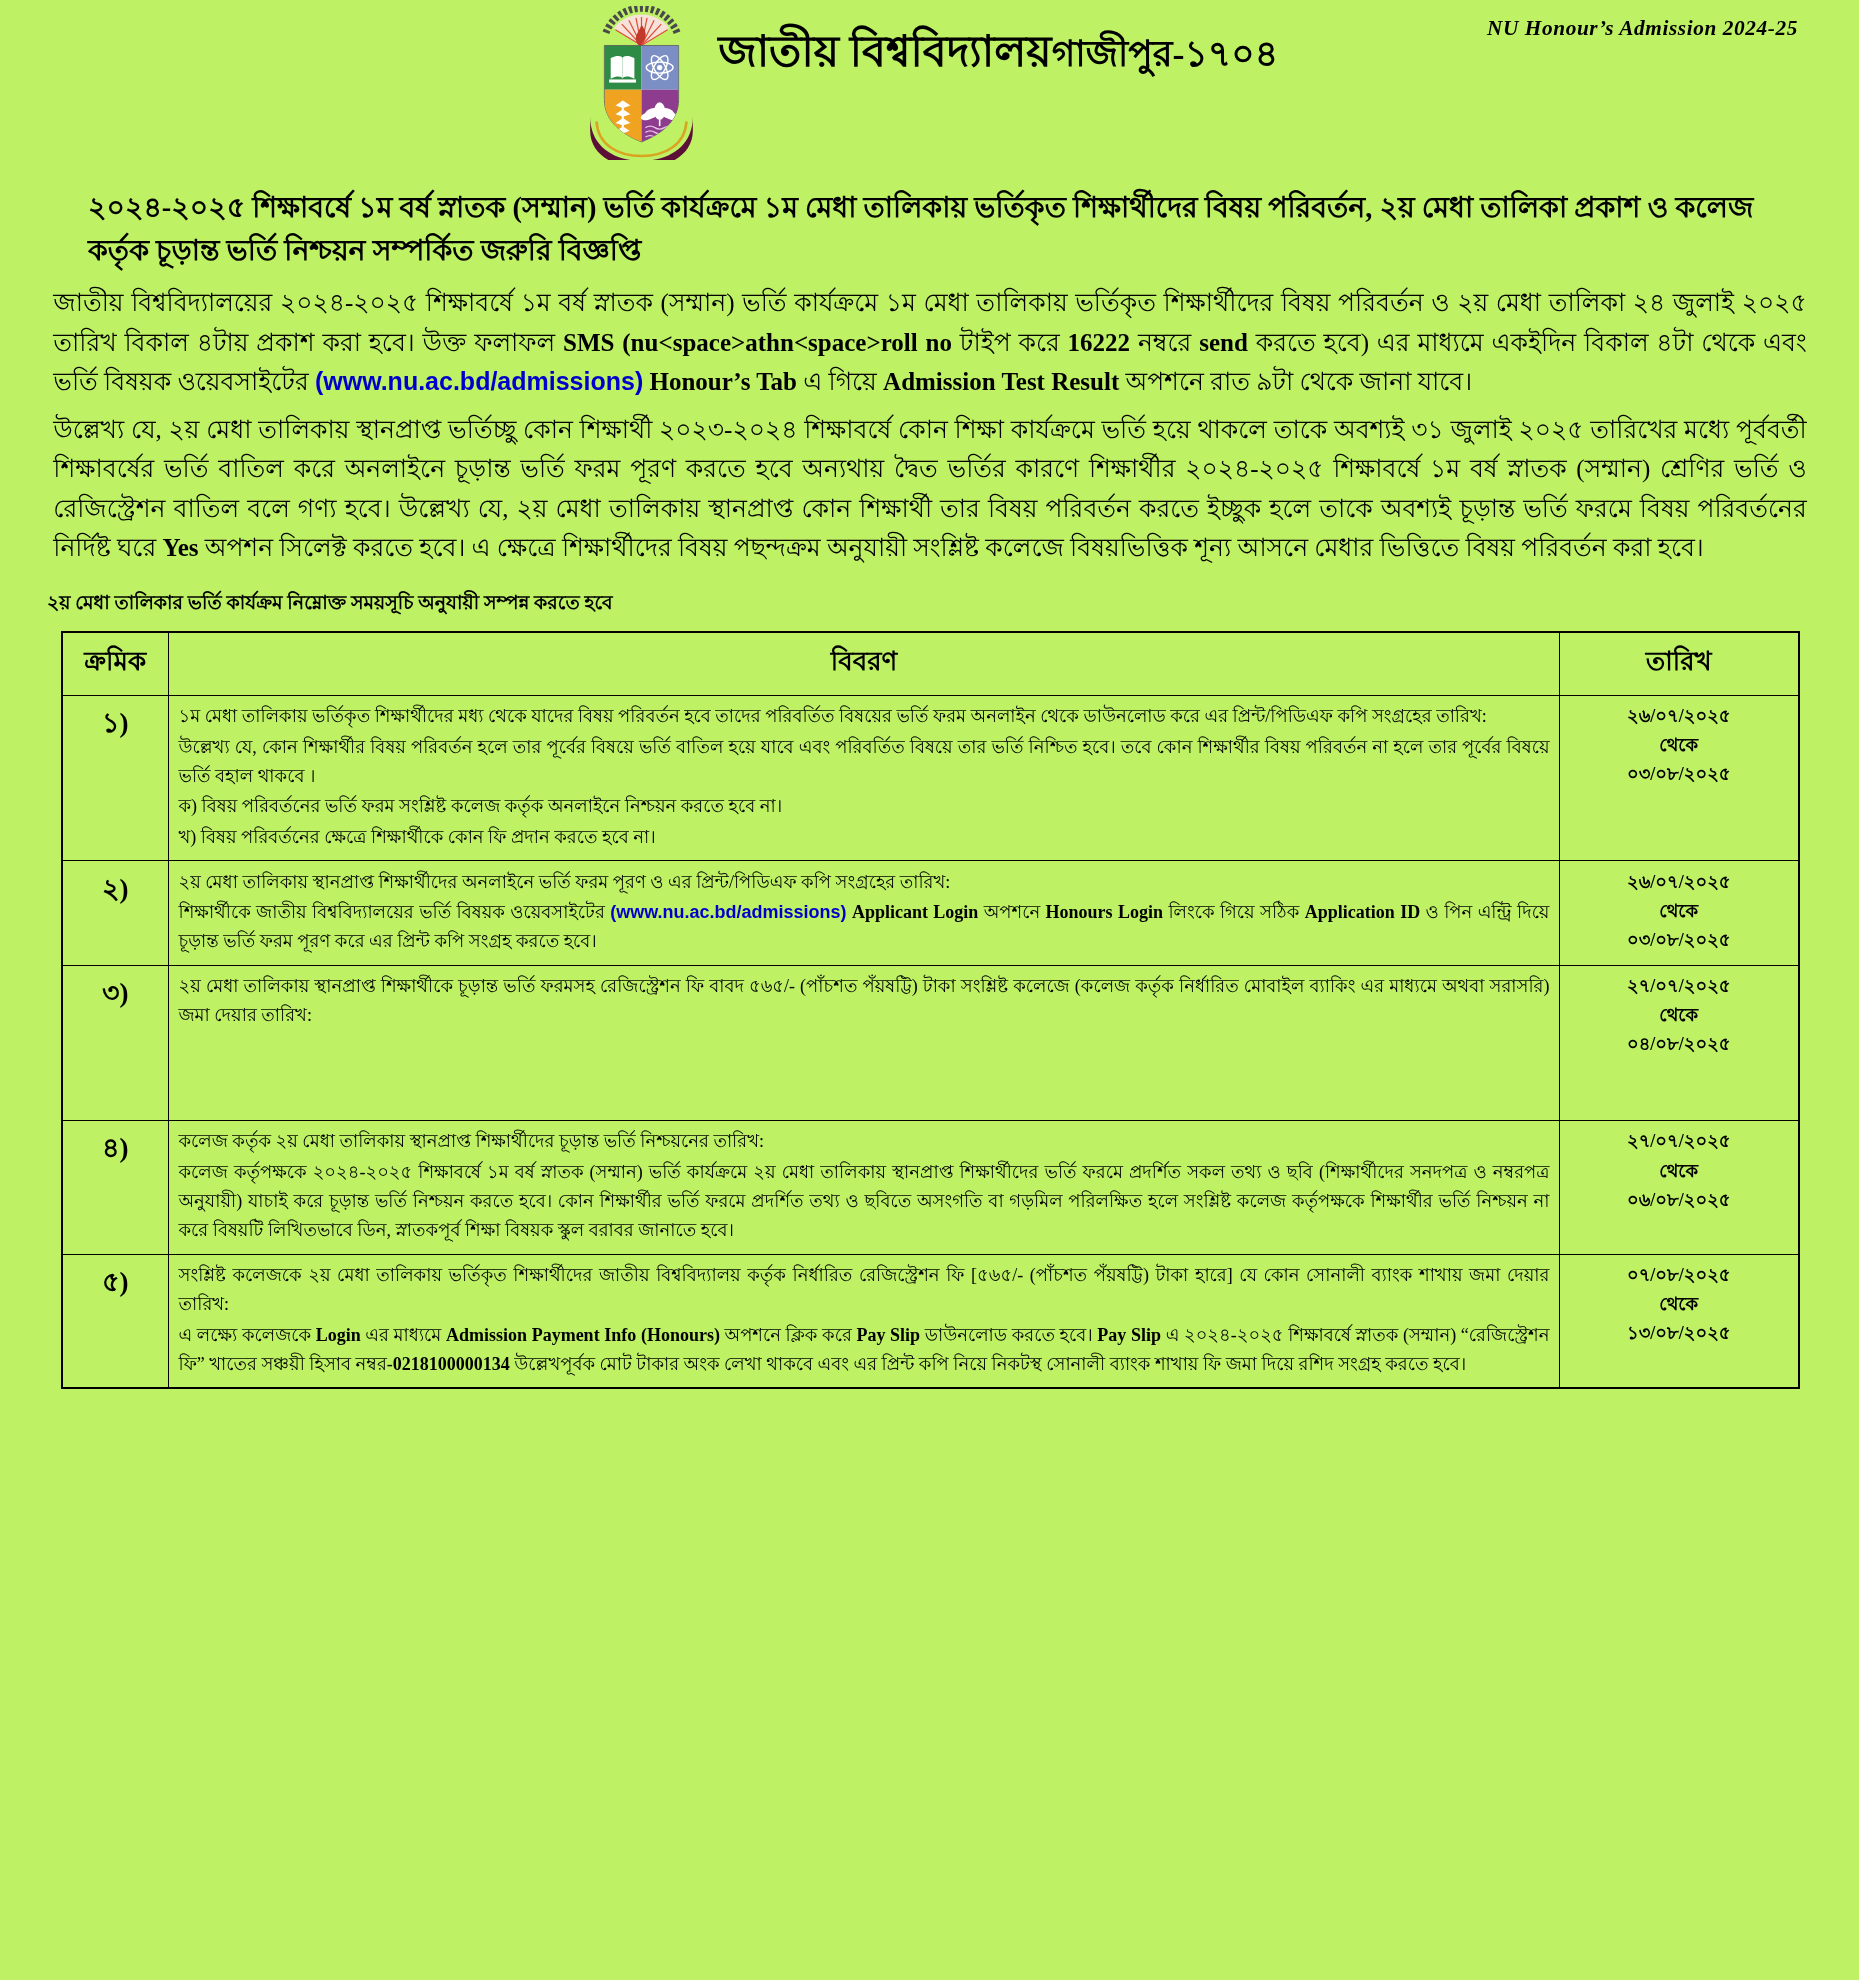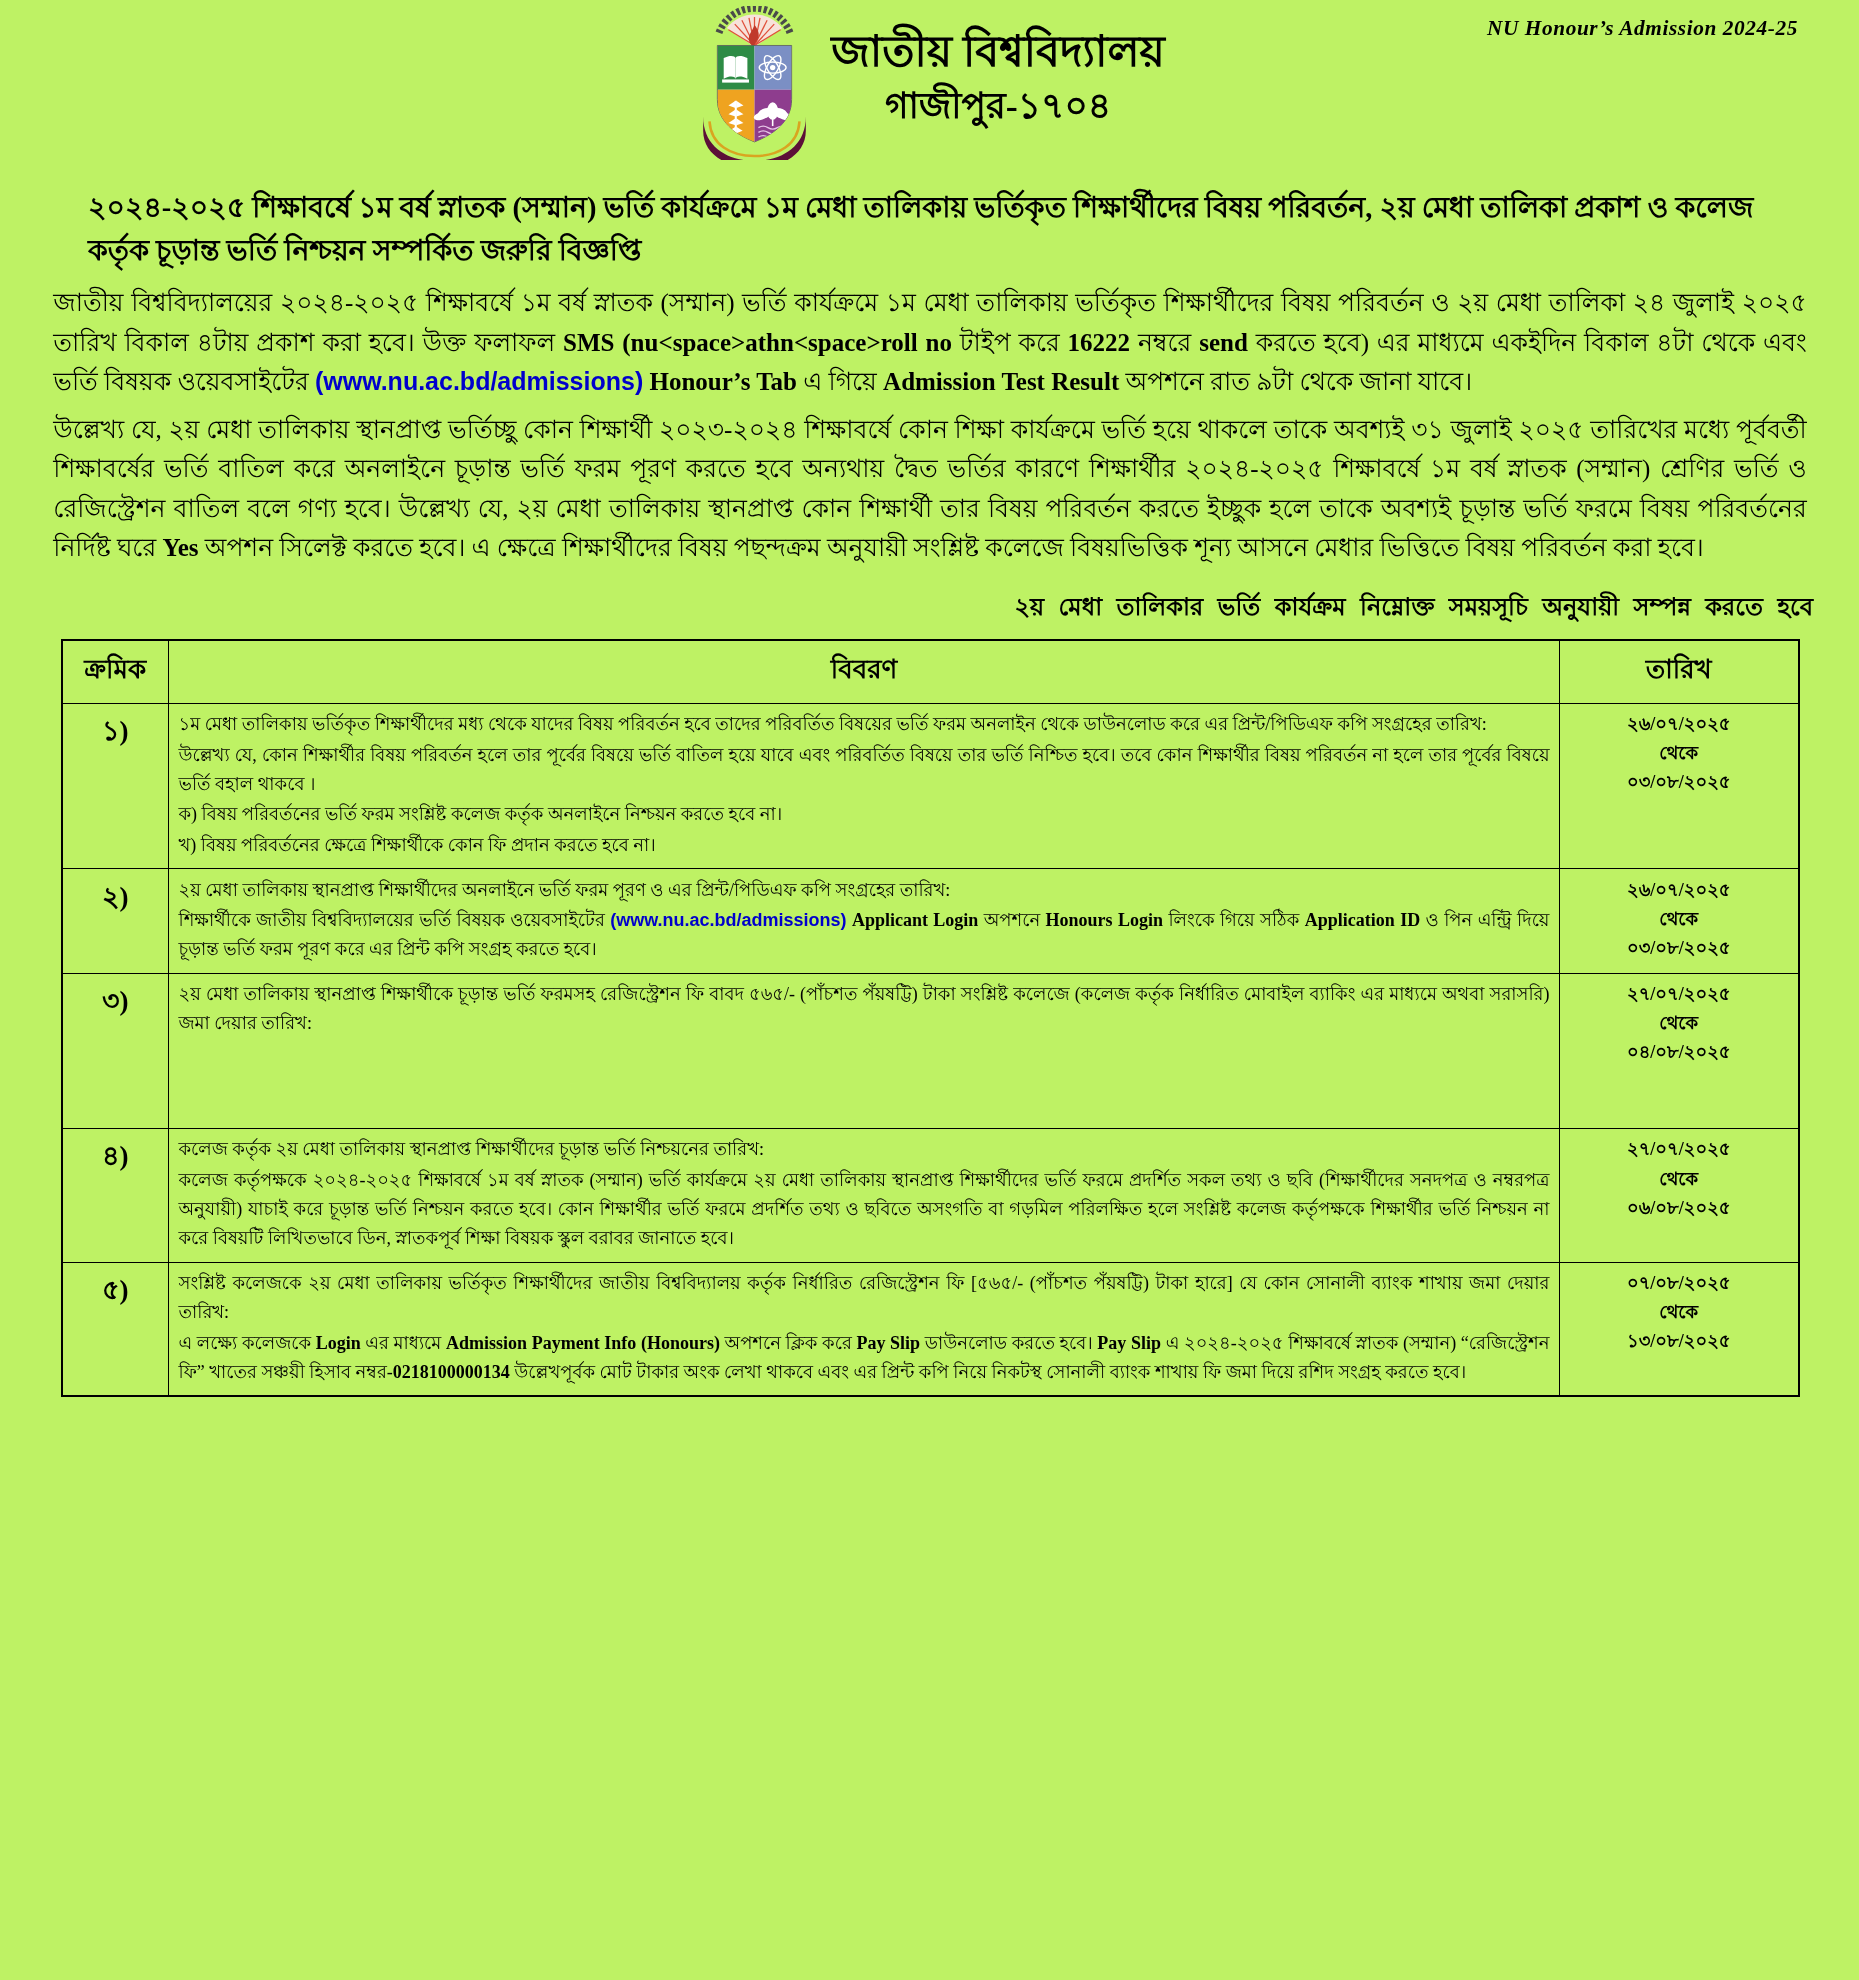--- a/index.html
+++ b/index.html
@@ -44,21 +44,21 @@
   }
   .crest {
     width: 122px;
     height: 158px;
     flex: 0 0 auto;
     margin-right: 14.2px;
     margin-top: 1.6px;
   }
   .uni-names {
     display: flex;
-    flex-direction: column;
+    flex-direction: row;
     align-items: center;
     justify-content: flex-start;
     padding-top: 20.5px;
   }
   .uni-name {
     font-family: "Liberation Serif", "DejaVu Serif", serif;
     font-weight: bold;
     font-size: 43px;
     line-height: 1.25;
     white-space: nowrap;
@@ -108,25 +108,24 @@
     font-weight: bold;
   }
   .lnk {
     color: #0000cc;
     font-weight: bold;
     font-family: "Liberation Sans", sans-serif;
   }
 
   
   .tbl-caption {
-    text-align: right;
-    font-weight: bold;
-    font-size: 24px;
+    text-align: left;
+    font-weight: bold;
+    font-size: 19px;
     margin: 20.5px 0 11px 0;
-    font-family: Liberation Mono, monospace;
   }
 
   
   table.schedule {
     width: 1737px;
     margin: 0 auto;
     border-collapse: collapse;
     table-layout: fixed;
     border: 2.4px solid #000;
   }

